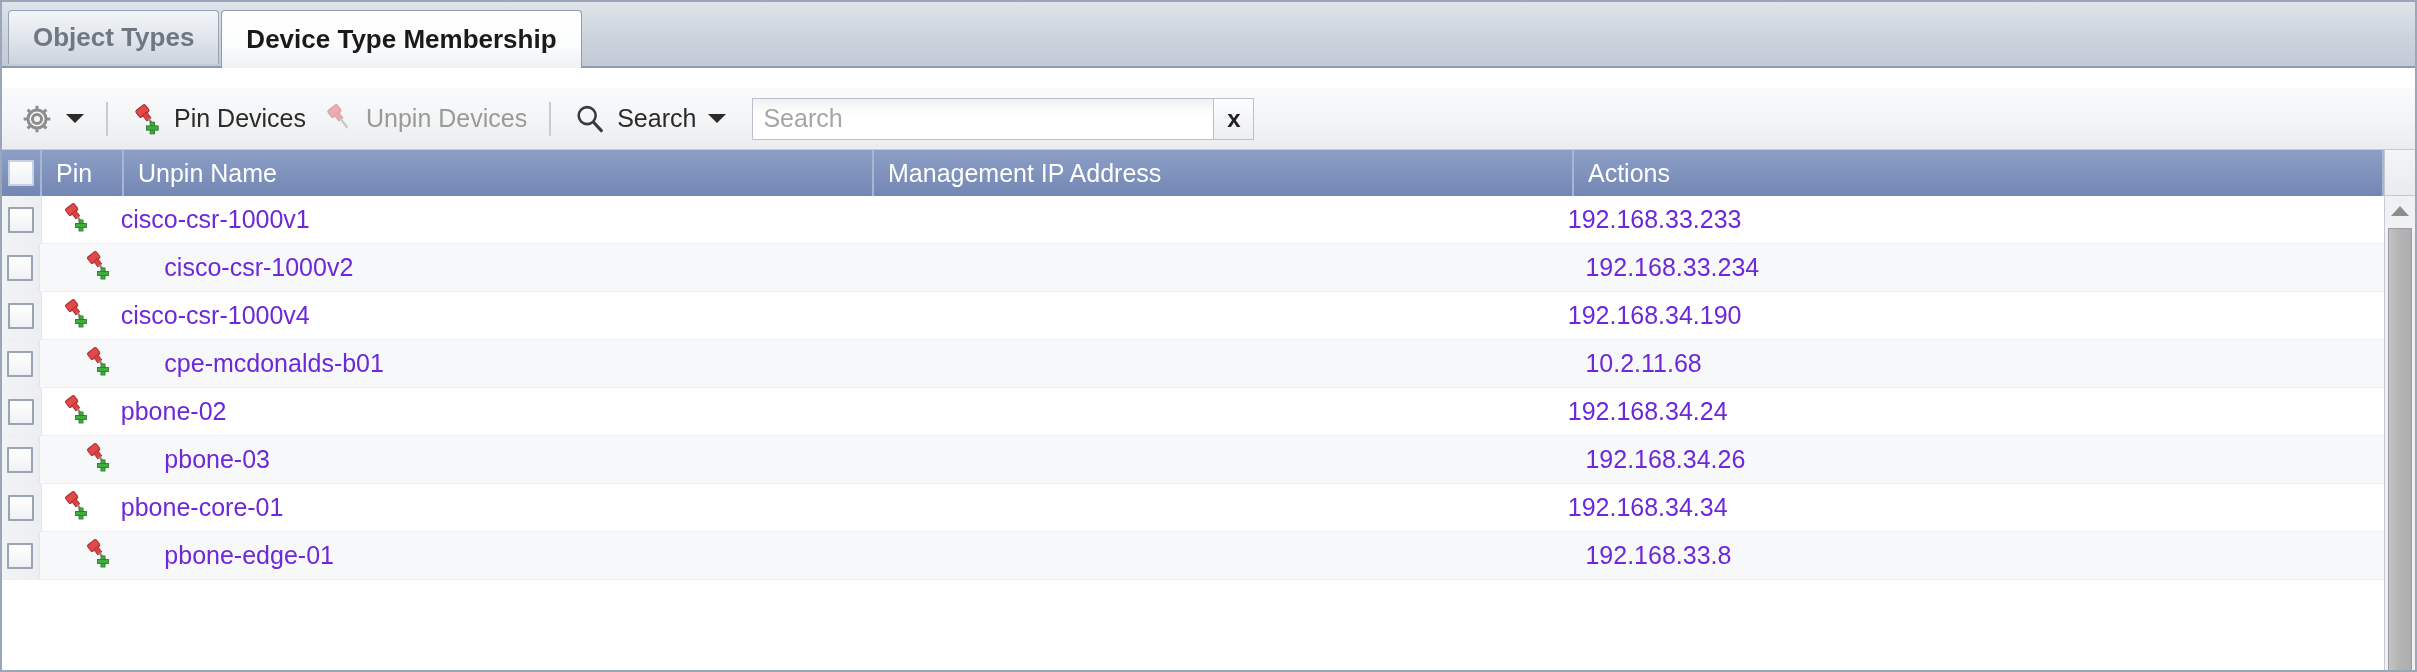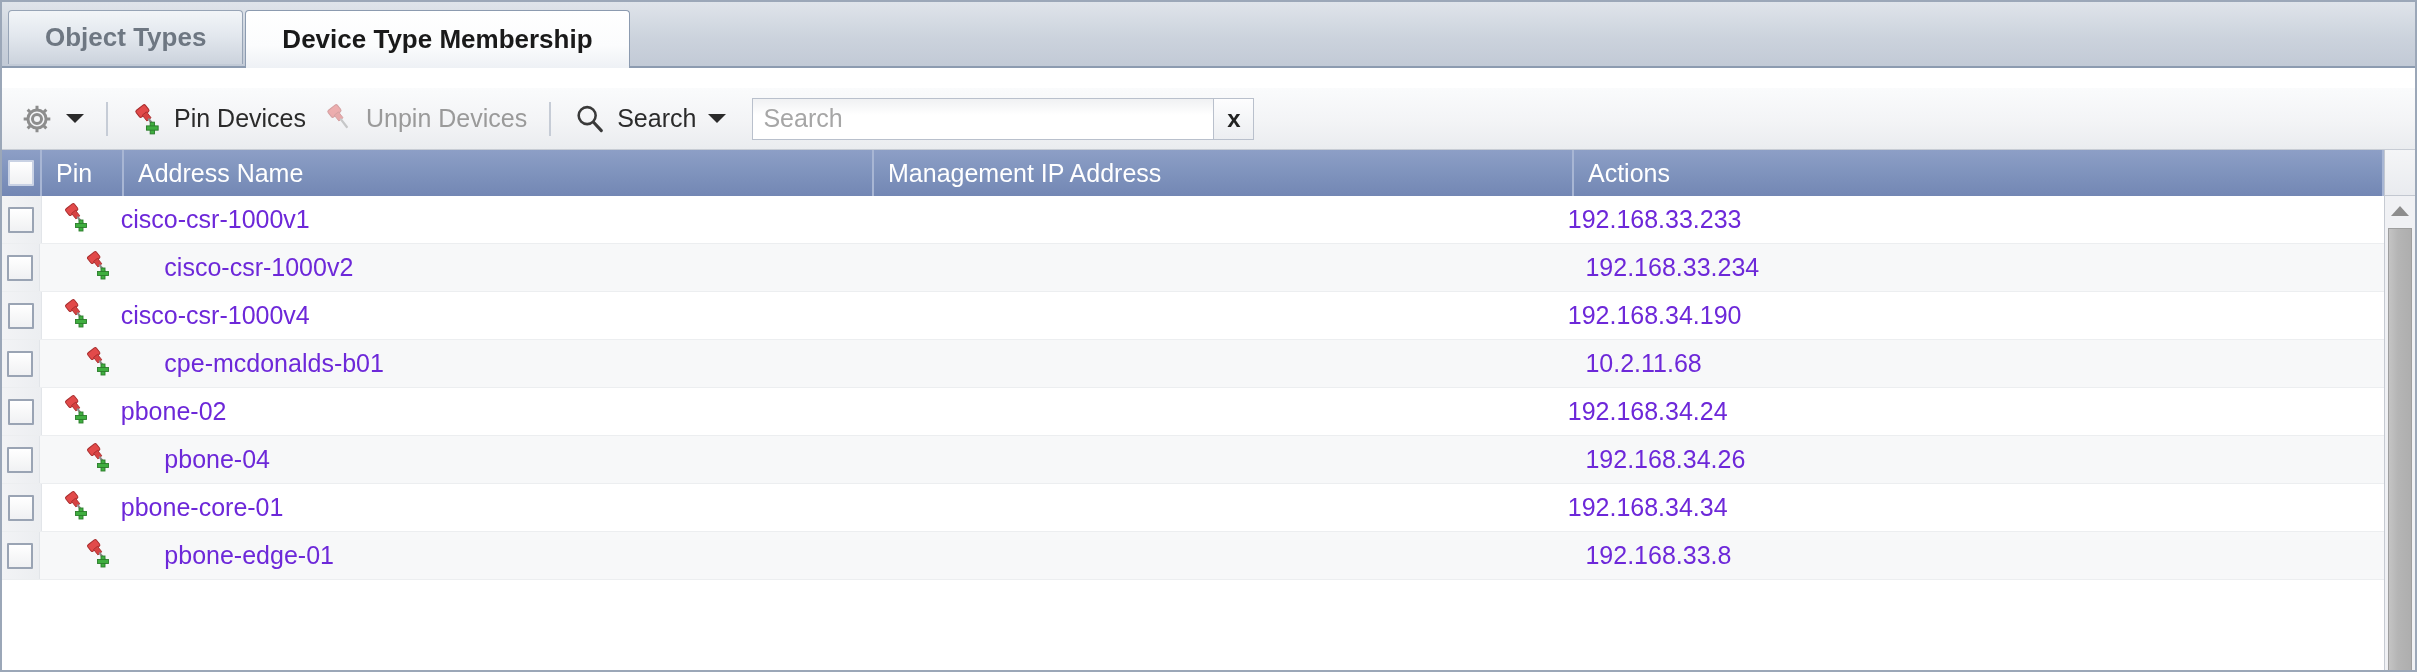--- a/index.html
+++ b/index.html
@@ -34,21 +34,21 @@
     display: flex;
     align-items: flex-end;
   }
   .tab {
     position: relative;
     height: 56px;
     box-sizing: border-box;
     display: flex;
     align-items: center;
     justify-content: center;
-    padding: 0 36px;
+    padding: 0 24px;
     margin-right: 2px;
     font-size: 26px;
     border: 1px solid #97a4b6;
     border-bottom: none;
     border-top-left-radius: 4px;
     border-top-right-radius: 4px;
     cursor: pointer;
     user-select: none;
   }
   .tab.inactive {
@@ -336,21 +336,21 @@
   <div class="grid">
 
     <div class="ghead" id="ghead">
         <div class="hc check" style="width: 40px;">
           <span class="cb head"></span>
         </div>
         <div class="hc" style="width: 82px;">
           <span>Pin</span>
         </div>
         <div class="hc" style="width: 750px;">
-          <span>Address Name</span>
+          <span>Unpin Name</span>
         </div>
         <div class="hc" style="width: 700px;">
           <span>Management IP Address</span>
         </div>
         <div class="hc" style="width: 132px; flex: 1 1 auto;">
           <span>Actions</span>
         </div>
         <div class="gscroll-head-pad" style="width: 30px; flex: 0 0 30px;"></div>
       </div>
 
@@ -517,21 +517,21 @@
                     <rect x="13.5" y="10" width="5" height="7" fill="#d64242" stroke="#a82d2d" stroke-width="0.8"></rect>
                     <path d="M16 17 L16 26" stroke="#8c8c8c" stroke-width="2.2" stroke-linecap="round"></path>
                   </g>
                   <g>
                     <rect x="19" y="19" width="4" height="11" fill="#3fae3f" stroke="#2c7d2c" stroke-width="0.9"></rect>
                     <rect x="15.5" y="22.5" width="11" height="4" fill="#3fae3f" stroke="#2c7d2c" stroke-width="0.9"></rect>
                   </g>
                 </svg></span>
             </div>
             <div class="cell" style="width: 750px;">
-              <span>pbone-04</span>
+              <span>pbone-03</span>
             </div>
             <div class="cell" style="width: 700px;">
               <span></span>
             </div>
             <div class="cell" style="width: 700px;">
               <span>192.168.34.26</span>
             </div>
             <div class="cell" style="width: 132px; flex: 1 1 auto;">
               <span></span>
             </div>

